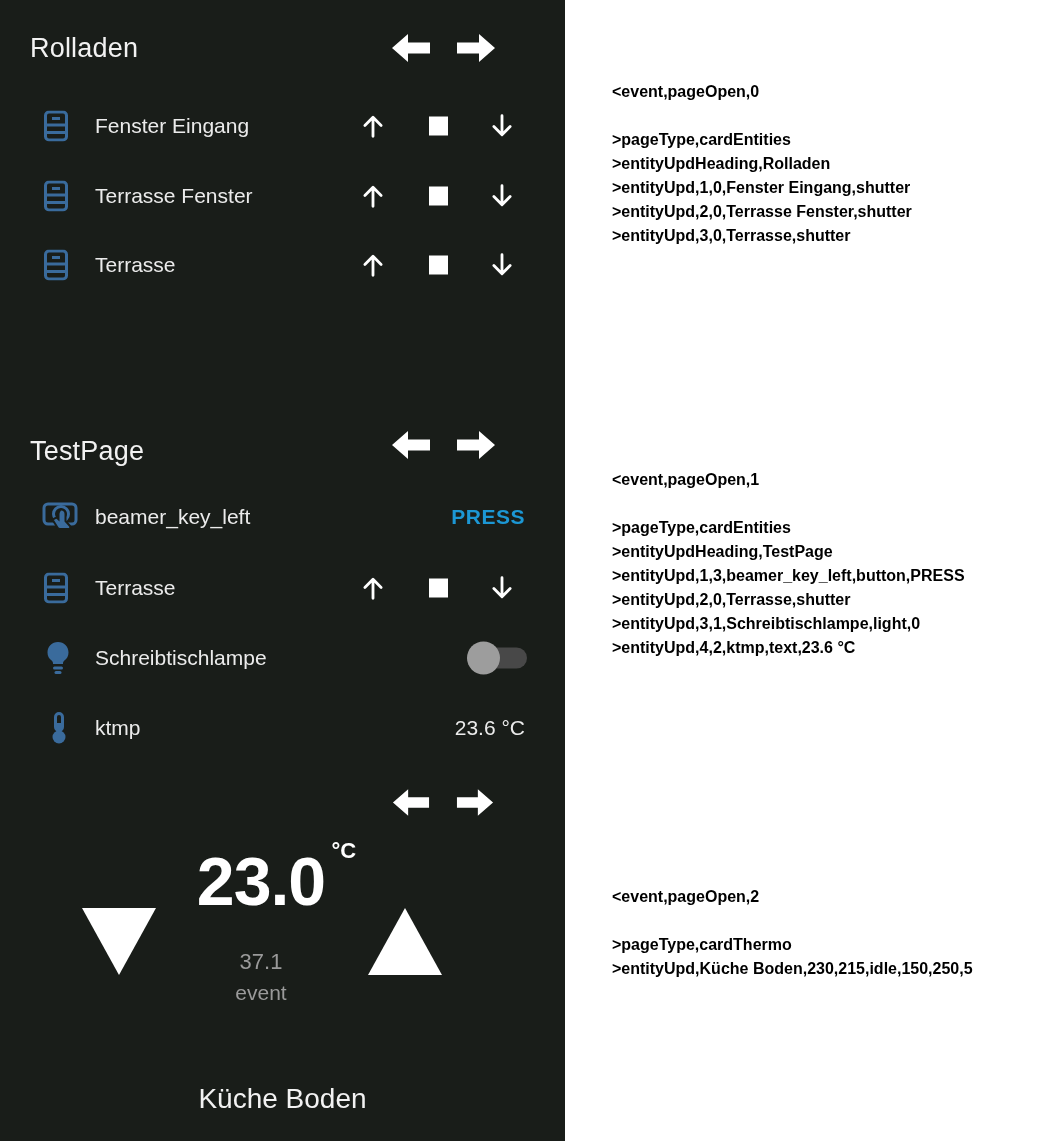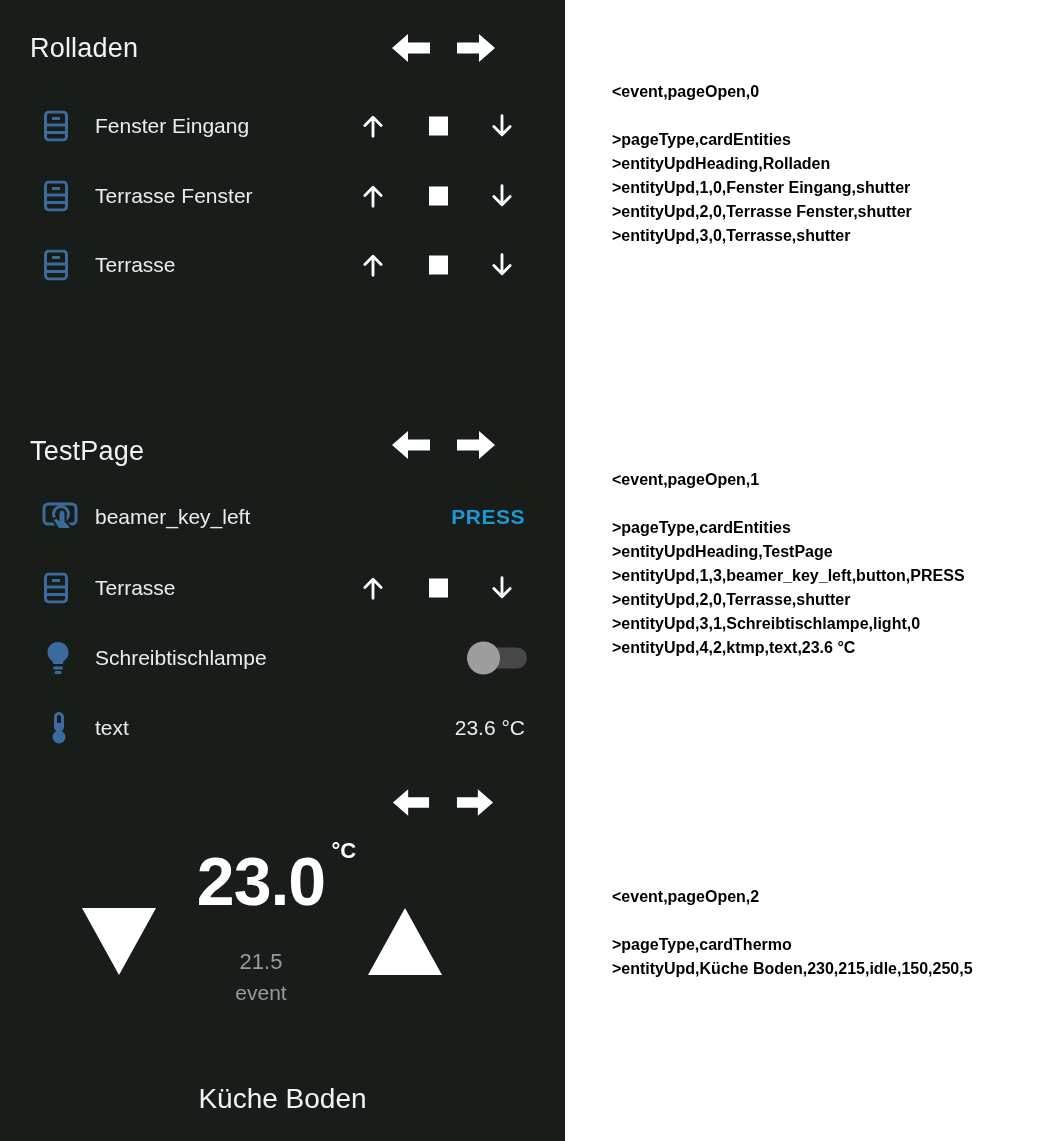--- a/index.html
+++ b/index.html
@@ -219,21 +219,21 @@
         <span class="label">Schreibtischlampe</span>
         <button class="toggle">
             <span class="knob"></span>
           </button>
       </div>
 
       <div class="row" style="top:302px">
         <span class="icon" style="left:49px"><svg width="20" height="32" viewBox="0 0 20 32">
               <use href="#i-thermo"></use>
             </svg></span>
-        <span class="label">text</span>
+        <span class="label">ktmp</span>
         <span class="value">23.6 °C</span>
       </div>
     </section>
 
     <section class="card" style="top:760px;height:381px">
       <div class="nav" style="top:28px;right:20px;gap:26px">
         <button class="nav-btn"><svg width="38" height="29" viewBox="0 0 40 30">
               <use href="#i-arrow-left"></use>
             </svg></button>
         <button class="nav-btn"><svg width="38" height="29" viewBox="0 0 40 30">
@@ -244,21 +244,21 @@
       <div class="thermo-center" style="top:82px">
         <span class="temp-line">
           <span class="temp-big">23.0</span>
           <span class="temp-unit">°C</span>
         </span>
       </div>
 
       <button class="tri-btn tri-down"></button>
       <button class="tri-btn tri-up"></button>
 
-      <div class="temp-target" style="top:189px">21.5</div>
+      <div class="temp-target" style="top:189px">37.1</div>
       <div class="thermo-state" style="top:221px">event</div>
 
       <div class="thermo-title" style="top:323px">Küche Boden</div>
     </section>
   </div>
 
   <div class="logs">
     <div class="log-block" style="top:80px">
       <div class="log-event">&lt;event,pageOpen,0</div>
       <div class="log-line">&gt;pageType,cardEntities</div>

